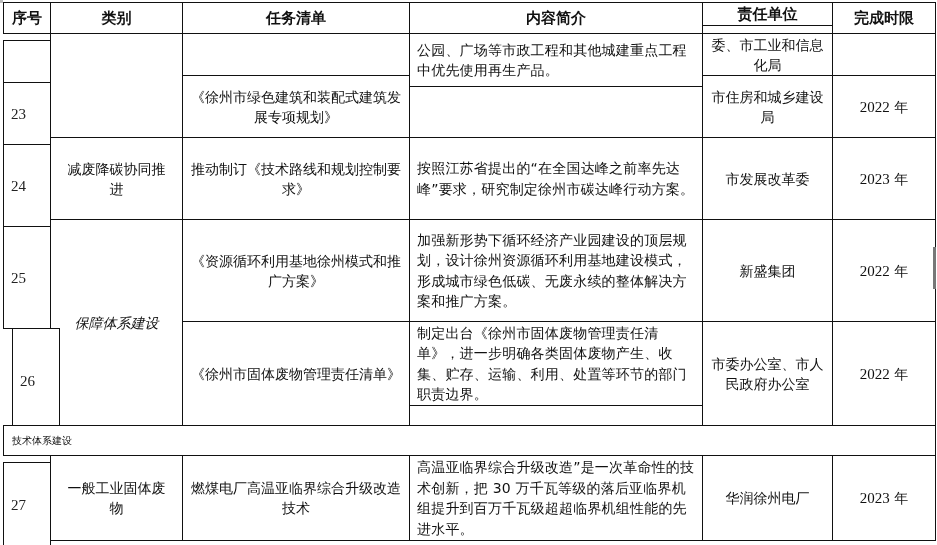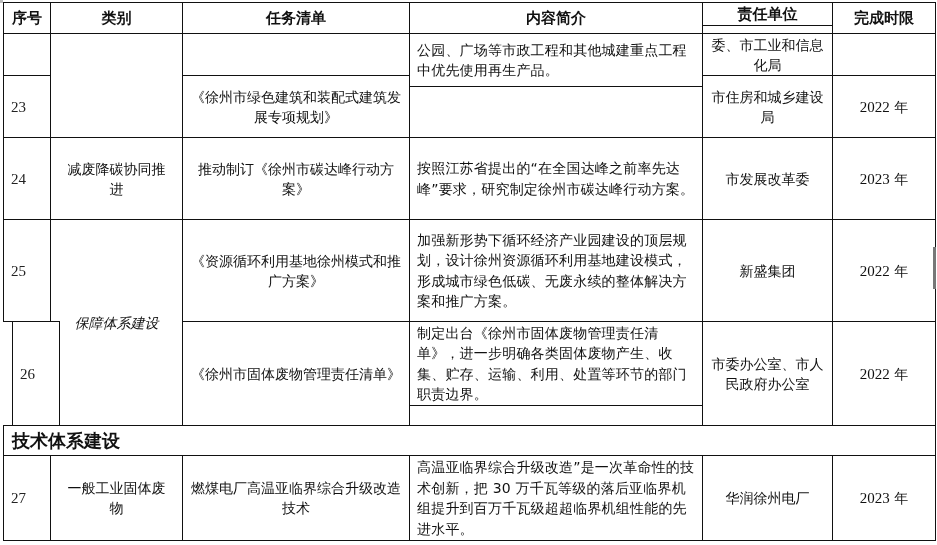--- a/index.html
+++ b/index.html
@@ -5,24 +5,24 @@
   html, body { margin:0; padding:0; background:#ffffff; }
   body { width:937px; height:545px; position:relative; overflow:hidden;
          font-family:"DejaVu Sans", sans-serif; color:#111; }
   .tbl { position:absolute; left:0; top:0; width:937px; height:545px; }
   .cell { position:absolute; box-sizing:border-box; border:1.5px solid #111;
           display:flex; align-items:center; justify-content:center;
           text-align:center; font-size:14px; line-height:20px; padding:0 4px;
           background:#fff; }
   .cell.left { justify-content:flex-start; text-align:left; padding-left:7px; }
   .hdr { font-weight:bold; font-size:15px; }
-  .num { font-family:"Liberation Serif", serif; font-size:15px; color:#222; }
+  .num { font-family:"Liberation Serif", serif; font-size:15px; color:#222;margin-top:7px; }
   .yr  { font-size:14px; }
   .yr .y { font-family:"Liberation Serif", serif; font-size:15px; }
-  .sec { font-weight:bold; font-size:18px; }
+  .sec { font-weight:normal; font-size:10px; }
   .desc { font-size:14px; line-height:20.5px; letter-spacing:0.2px; }
   .scrollmark { position:absolute; left:933px; top:247px; width:3px; height:42px; background:#777; }
   .cornermark { position:absolute; left:0; top:0; width:3px; height:3px; background:#bbb; }
 </style>
 </head>
 <body>
 
 <div class="tbl">
   <div class="cornermark"></div>
 
@@ -43,21 +43,21 @@
 
   <div class="cell left num" style="left:3px;top:75px;width:48px;height:63px;">23</div>
   <div class="cell" style="left:182px;top:75px;width:228px;height:63px;">《徐州市绿色建筑和装配式建筑发展专项规划》</div>
   <div class="cell" style="left:702px;top:75px;width:131px;height:63px;">市住房和城乡建设局</div>
   <div class="cell yr" style="left:832px;top:75px;width:104px;height:63px;">
     <span class="y">2022</span>&nbsp;<span>年</span>
   </div>
 
   <div class="cell left num" style="left:3px;top:137px;width:48px;height:83px;">24</div>
   <div class="cell" style="left:50px;top:137px;width:133px;height:83px;padding:0 10px;">减废降碳协同推进</div>
-  <div class="cell" style="left:182px;top:137px;width:228px;height:83px;">推动制订《徐州市碳达峰行动方案》</div>
+  <div class="cell" style="left:182px;top:137px;width:228px;height:83px;">推动制订《技术路线和规划控制要求》</div>
   <div class="cell left desc" style="left:409px;top:137px;width:294px;height:83px;">按照江苏省提出的“在全国达峰之前率先达峰”要求，研究制定徐州市碳达峰行动方案。</div>
   <div class="cell" style="left:702px;top:137px;width:131px;height:83px;">市发展改革委</div>
   <div class="cell yr" style="left:832px;top:137px;width:104px;height:83px;">
     <span class="y">2023</span>&nbsp;<span>年</span>
   </div>
 
   <div class="cell left num" style="left:3px;top:219px;width:48px;height:103px;">25</div>
 
   <div class="cell" style="left:50px;top:219px;width:133px;height:207px;font-style:italic;">保障体系建设</div>
   <div class="cell" style="left:182px;top:219px;width:228px;height:103px;">《资源循环利用基地徐州模式和推广方案》</div>

